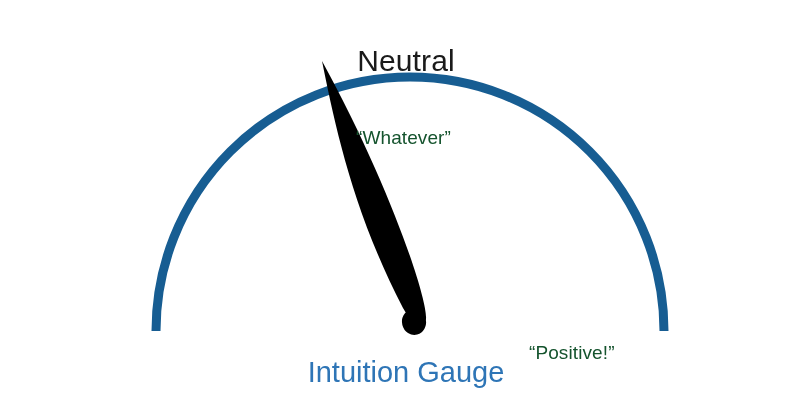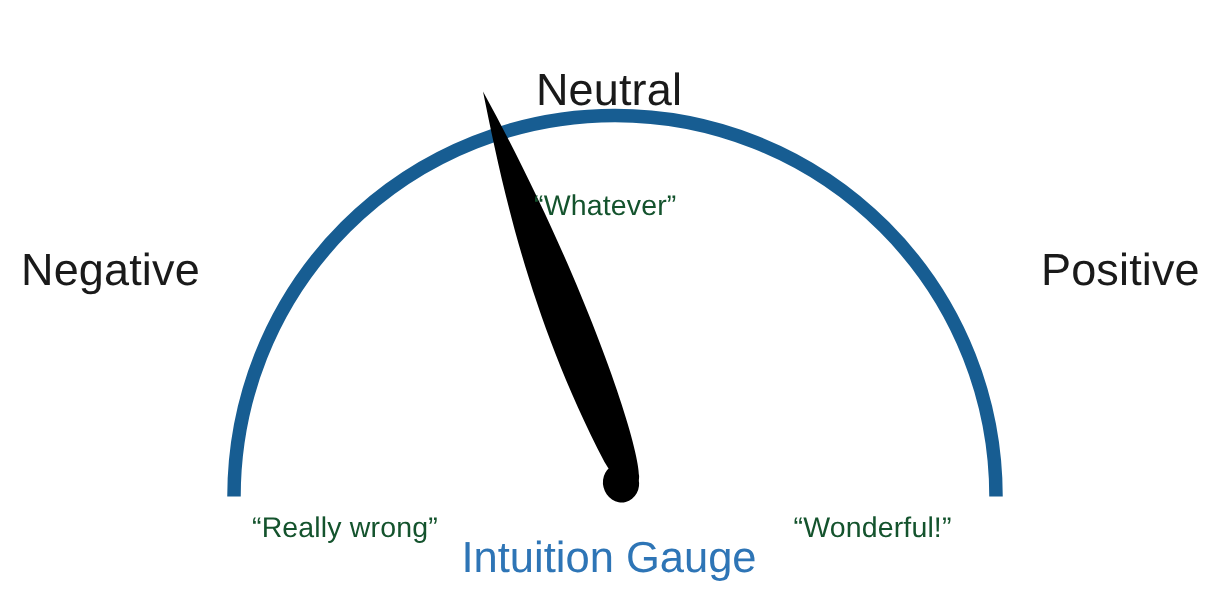--- a/index.html
+++ b/index.html
@@ -89,27 +89,24 @@
 
     <path id="gauge-arc" d="M 156 331 A 254 254 0 0 1 664 331" fill="none" stroke="#175d92" stroke-width="9" stroke-linecap="butt"></path>
 
     <path id="gauge-needle" d="M 322 61
              C 334 120, 352 210, 403 308
              C 412 324, 424 330, 426 319
              C 428 300, 390 185, 322 61 Z" fill="#000000"></path>
     <ellipse id="needle-hub" cx="414" cy="322" rx="12" ry="13" transform="rotate(-14 414 322)" fill="#000000"></ellipse>
   </svg>
 
-  <div class="lbl pole-label" id="label-negative">Negative</div>
 
   <div class="lbl pole-label" id="label-neutral">Neutral</div>
 
-  <div class="lbl pole-label" id="label-positive">Positive</div>
 
   <div class="lbl quote-label" id="label-whatever">“Whatever”</div>
 
-  <div class="lbl quote-label" id="label-really-wrong">“Really wrong”</div>
 
-  <div class="lbl quote-label" id="label-wonderful">“Wonderful!”</div>
+  <div class="lbl quote-label" id="label-wonderful">“Positive!”</div>
 
   <div id="gauge-title" style="color: rgb(46, 117, 182);">Intuition Gauge</div>
 
 </div>
 
 </body></html>

